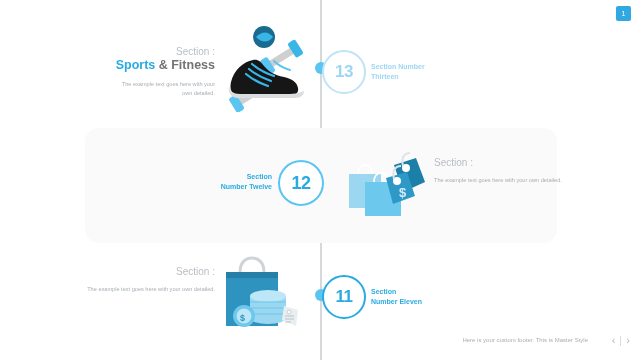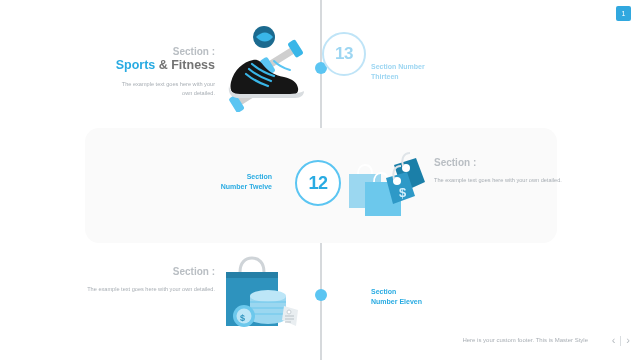--- a/index.html
+++ b/index.html
@@ -28,40 +28,40 @@
     position:absolute;left:85px;top:128px;width:472px;height:115px;
     background:#fafafa;border-radius:14px;
   }
 
   
   .circle{
     position:absolute;border-radius:50%;background:#fff;
     display:flex;align-items:center;justify-content:center;
     font-weight:bold;letter-spacing:-0.5px;
   }
-  .circle.c13{left:322px;top:32px;width:40px;height:40px;
+  .circle.c13{left:322px;top:50px;width:40px;height:40px;
     border:2px solid #bfe4f7;color:#9dd6f2;font-size:17px;}
-  .circle.c12{left:295px;top:160px;width:42px;height:42px;
+  .circle.c12{left:278px;top:160px;width:42px;height:42px;
     border:2px solid #5bc5f2;color:#29abe2;font-size:18px;}
   .circle.c11{left:322px;top:275px;width:40px;height:40px;
     border:2px solid #29abe2;color:#29abe2;font-size:17px;}
 
   
   .num-label{position:absolute;font-size:7px;font-weight:bold;line-height:1.45;}
   .num-label.n13{left:371px;top:62px;color:#9dd6f2;}
   .num-label.n11{left:371px;top:287px;color:#29abe2;}
   .num-label.n12{
     position:absolute;left:180px;top:172px;width:92px;
     text-align:right;font-size:7px;font-weight:bold;line-height:1.45;
     color:#29abe2;
   }
 
   
   .block{position:absolute;}
-  .block .kicker{font-size:10px;color:#b9bec3;line-height:1.15;font-weight:bold;}
+  .block .kicker{font-size:10px;color:#b9bec3;line-height:1.15;}
   .block .title{font-size:12.5px;line-height:1.2;margin-top:0px;}
   .block .title .hl{color:#29abe2;font-weight:bold;}
   .block .title .rest{color:#737373;font-weight:bold;}
   .block .body{
     margin-top:7px;font-size:5.6px;color:#a8aeb4;line-height:1.7;
   }
   .b-sports{left:110px;top:46px;width:105px;text-align:right;}
   .b-products{left:434px;top:157px;width:130px;text-align:left;}
   .b-ecom{left:83px;top:266px;width:132px;text-align:right;}
 
@@ -179,20 +179,23 @@
     <ellipse cx="50" cy="40" rx="18" ry="6" fill="#bde6f7"></ellipse>
     <path d="M32 46h36M32 52h36M32 58h36" stroke="#6cc8ec" stroke-width="1.2"></path>
     <circle cx="26" cy="60" r="11" fill="#6cc8ec"></circle>
     <circle cx="26" cy="60" r="7.5" fill="#bde6f7"></circle>
     <text x="22" y="65" font-family="Liberation Sans, sans-serif" font-size="9" font-weight="bold" fill="#2e93be">$</text>
     <path d="M66 50 L80 54 L78 70 L64 64 Z" fill="#e9eef1"></path>
     <circle cx="71" cy="56" r="2" fill="#ffffff" stroke="#c9d0d5" stroke-width="1"></circle>
     <path d="M67 60h9M67 63h9M67 66h6" stroke="#b9c2c8" stroke-width="1.2"></path>
   </svg>
 
+  <div class="circle c11">
+    <span>11</span>
+  </div>
   <div class="num-label n11">
     <div>Section</div>
     <div>Number Eleven</div>
   </div>
 
   <div class="footer">
     <div class="footer-text">Here is your custom footer. This is Master Style</div>
     <div class="nav">
       <span class="chev">‹</span>
       <span class="sep"></span>

